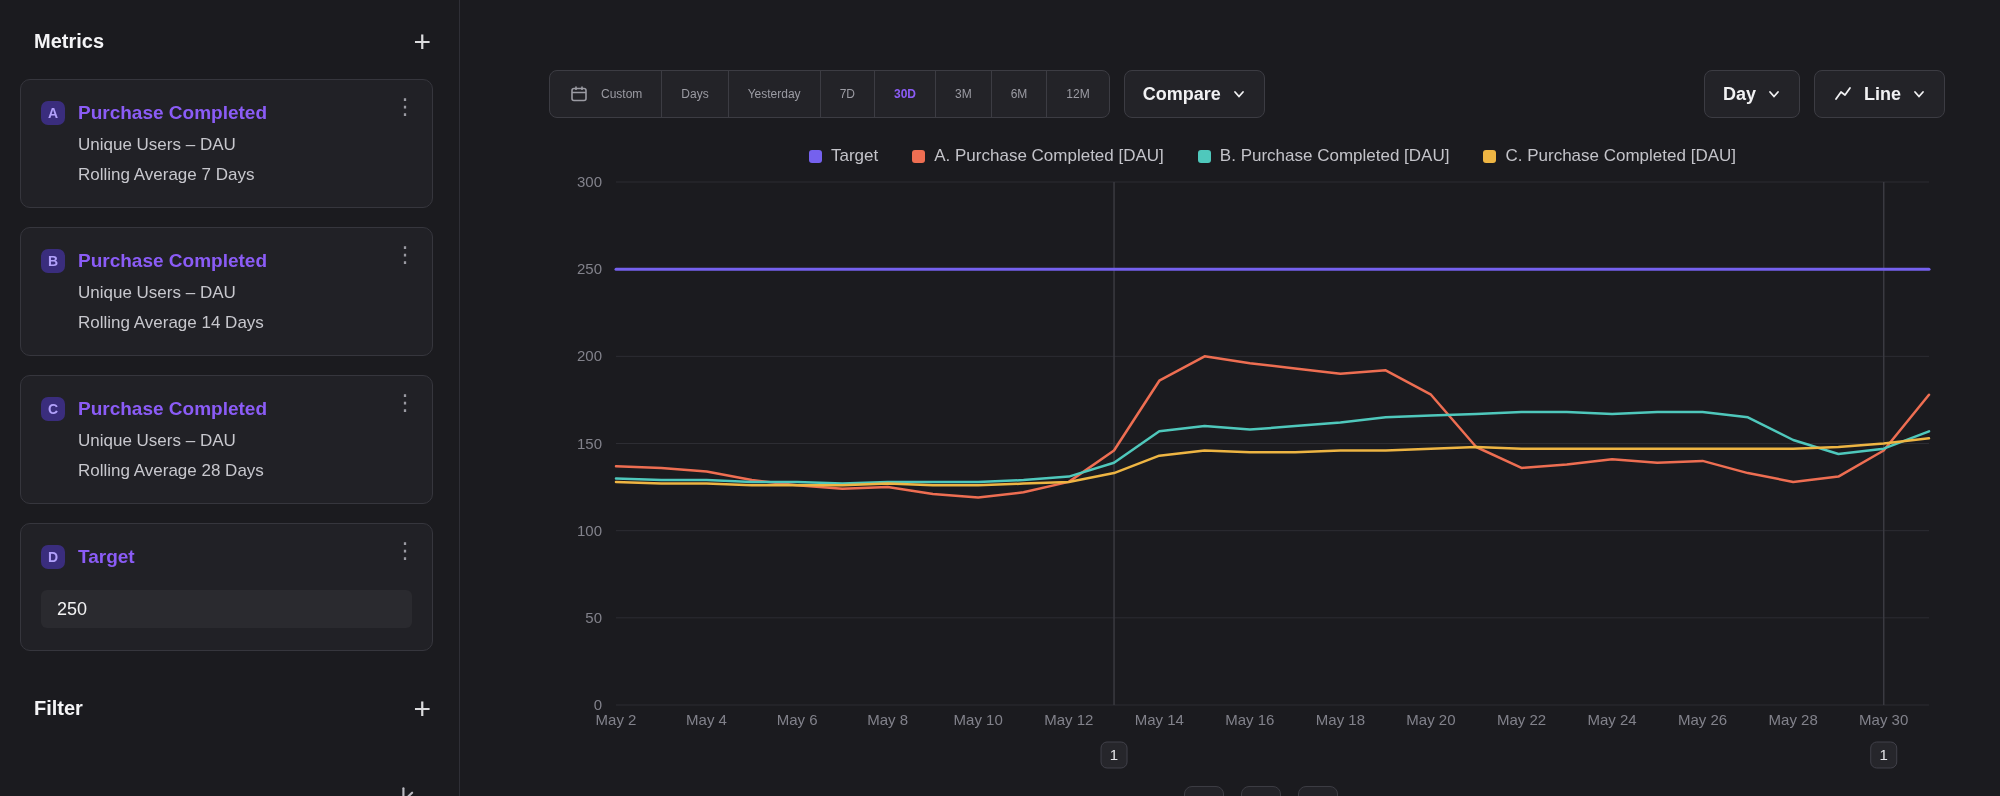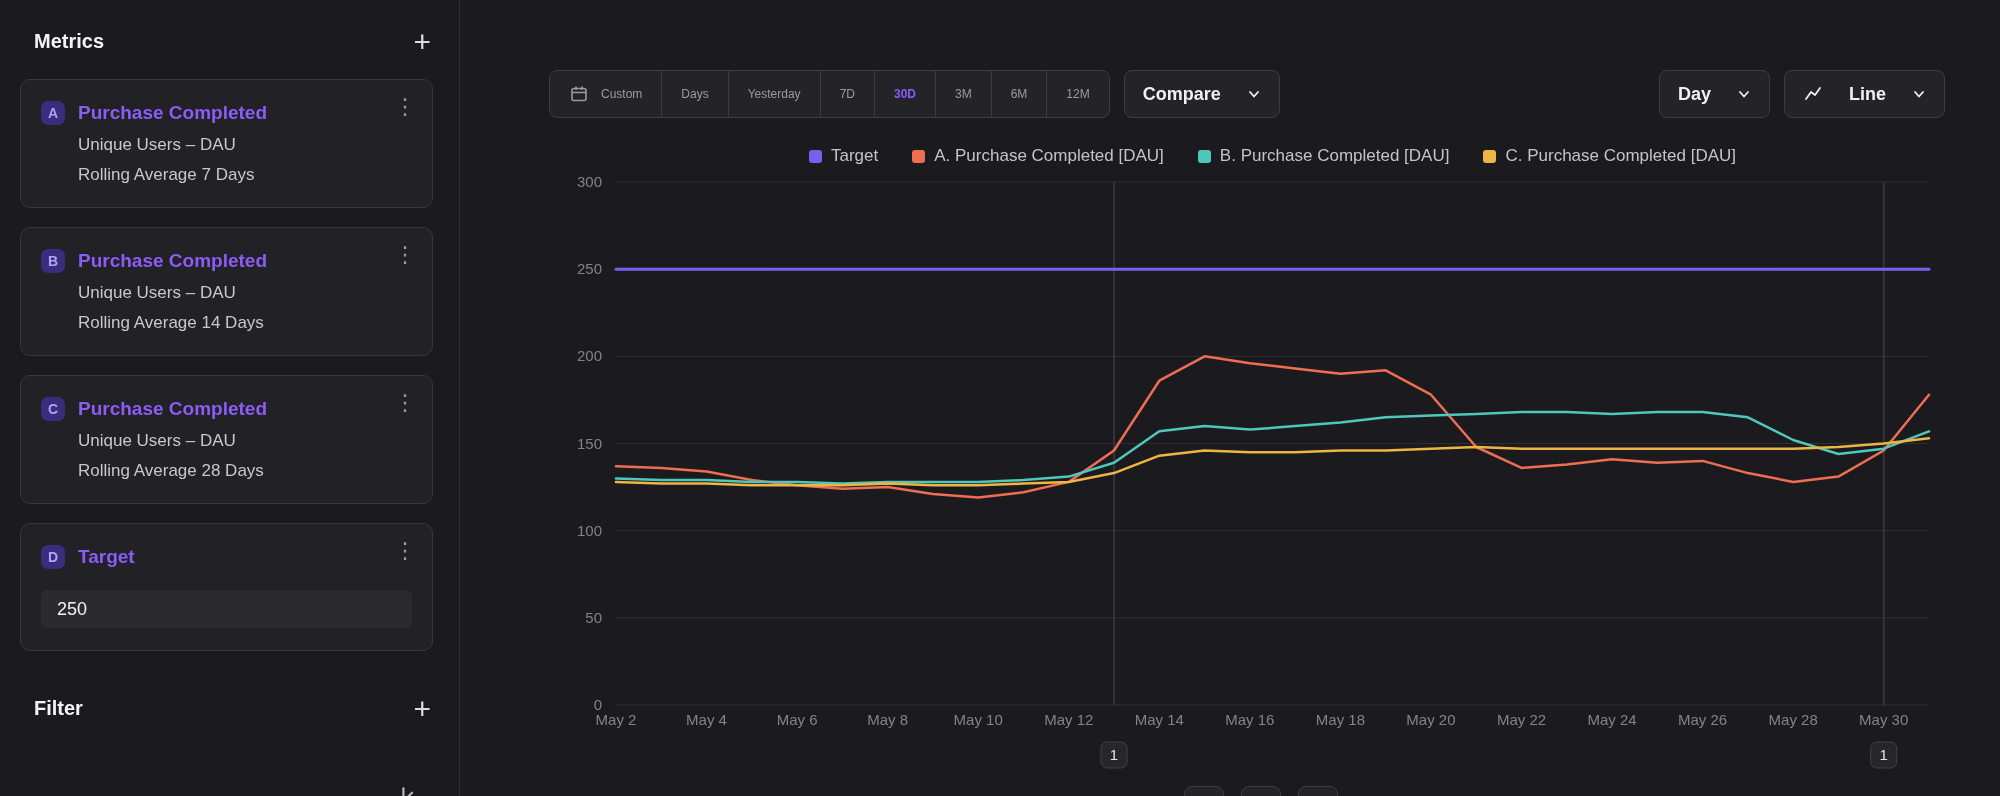--- a/index.html
+++ b/index.html
@@ -67,21 +67,21 @@
   }
   .seg-btn {
     display:flex; align-items:center; gap:12px; padding:0 19px;
     background:transparent; border:0; border-left:1px solid #3c3c43;
     color:#9b9ba3; font-size:12px; cursor:pointer; height:100%;
     font-family:"Liberation Sans", sans-serif;
   }
   .seg-btn:first-child { border-left:0; }
   .seg-btn.active { color:#8b5cf6; font-weight:700; }
   .btn {
-    display:flex; align-items:center; gap:26px; padding:0 18px; height:48px;
+    display:flex; align-items:center; gap:11px; padding:0 18px; height:48px;
     background:#232328; border:1px solid #3c3c43; border-radius:8px;
     color:#f1f1f3; font-size:18px; font-weight:700; cursor:pointer;
     font-family:"Liberation Sans", sans-serif;
   }
   .btn .chev, .seg-btn .cal-icon, .btn .b-icon { display:flex; align-items:center; }
 
   
   .chart-area { position:absolute; left:460px; top:130px; width:1540px; height:666px; }
   .legend {
     position:absolute; left:156px; top:16px; width:1313px;

